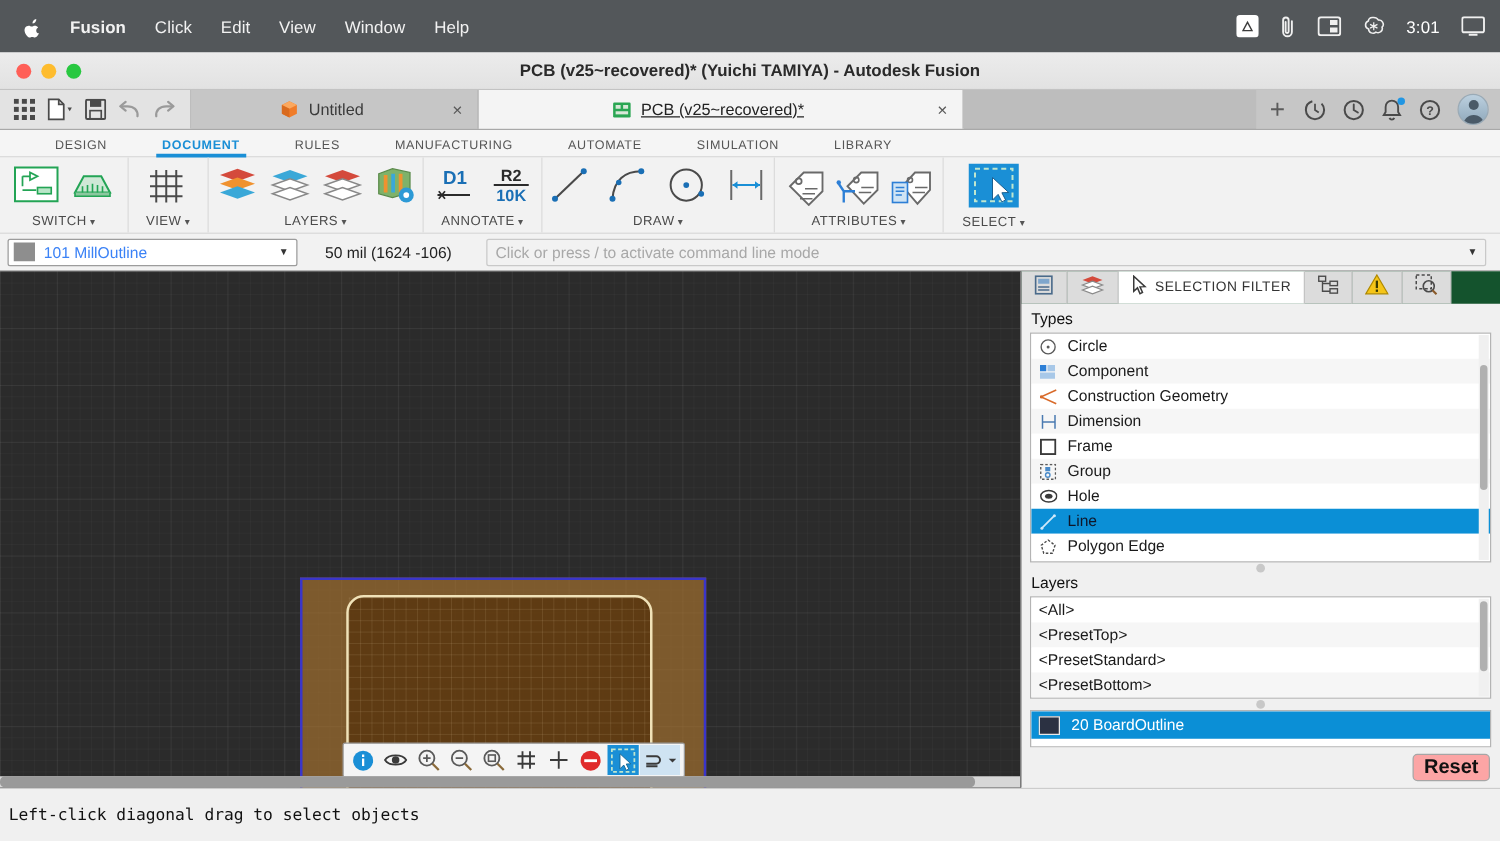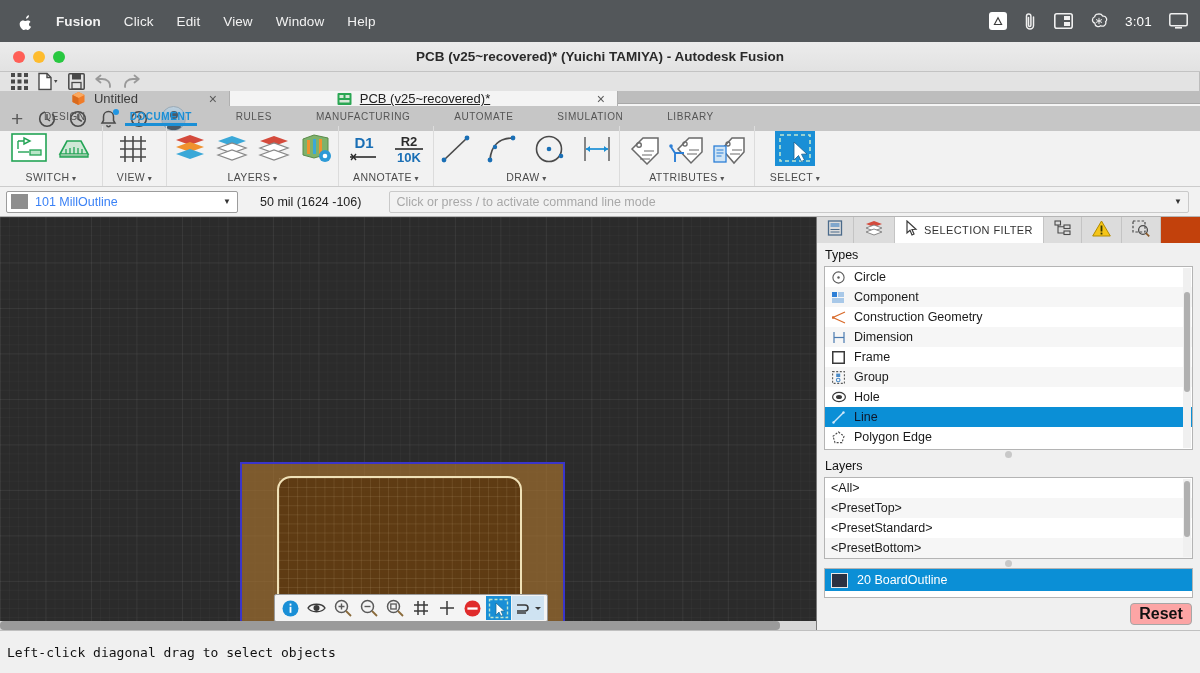--- a/index.html
+++ b/index.html
@@ -37,21 +37,20 @@
   .tl.green { background: #28c840; }
   .win-title {
     position: absolute; left: 0; right: 0; text-align: center;
     font-size: 13.5px; font-weight: bold; color: #2a2a2a;
   }
 
   
   .tabstrip {
     height: 32px; background: #bdbdbd; display: flex; align-items: stretch;
     border-bottom: 1px solid #a8a8a8;
-    flex-direction: column;
   }
   .tabtools {
     display: flex; align-items: center; gap: 9px; padding: 0 11px;
     background: #e3e3e3; border-right: 1px solid #bdbdbd;
   }
   .ticon { display: flex; align-items: center; }
   .tabs { display: flex; align-items: stretch; flex: 1; }
   .tab {
     display: flex; align-items: center; justify-content: center;
     position: relative; min-width: 180px; padding: 0 34px 0 14px;
@@ -174,21 +173,21 @@
   .ctb { width: 25px; height: 24px; display: flex; align-items: center; justify-content: center; }
   .ctb.sel { background: #1a8fd6; }
   .ctb.route { background: #cfe3f2; width: 32px; }
   .canvas-scroll-h {
     position: absolute; left: 0; right: 0; bottom: 0; height: 9px; background: #d7d7d7;
   }
   .canvas-scroll-h .thumb { height: 9px; width: 780px; background: #9a9a9a; border-radius: 4px; }
 
   
   .rightpanel { width: 383px; background: #f0f0f0; display: flex; flex-direction: column; }
-  .panel-tabs { display: flex; align-items: stretch; height: 26px; background: #c2410c; }
+  .panel-tabs { display: flex; align-items: stretch; height: 26px; background: #14532d; }
   .ptab {
     display: flex; align-items: center; justify-content: center; gap: 6px;
     padding: 0 10px; border-right: 1px solid #c4c4c4; background: #dcdcdc;
   }
   .ptab.active { background: #fff; }
   .ptab .plabel { font-size: 11px; color: #333; letter-spacing: .4px; white-space: nowrap; }
   .sect-header { font-size: 12.5px; color: #111; padding: 5px 8px 4px; }
   .listbox {
     margin: 0 7px; background: #fff; border: 1px solid #b4b4b4;
     overflow: hidden; position: relative;

